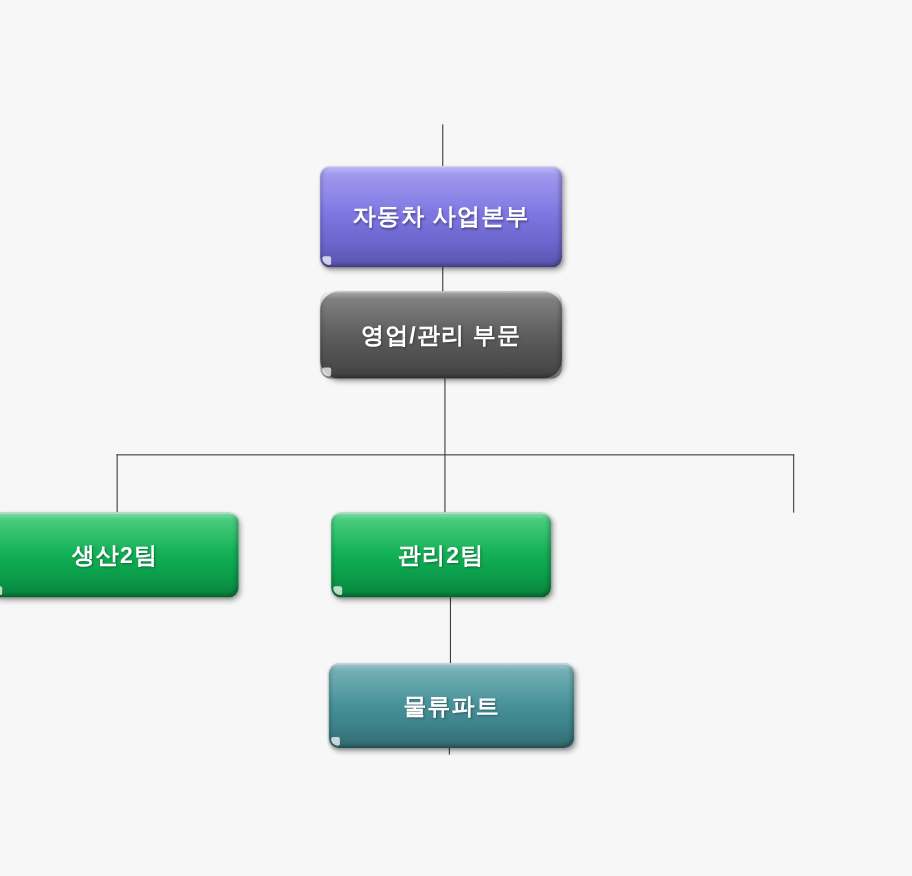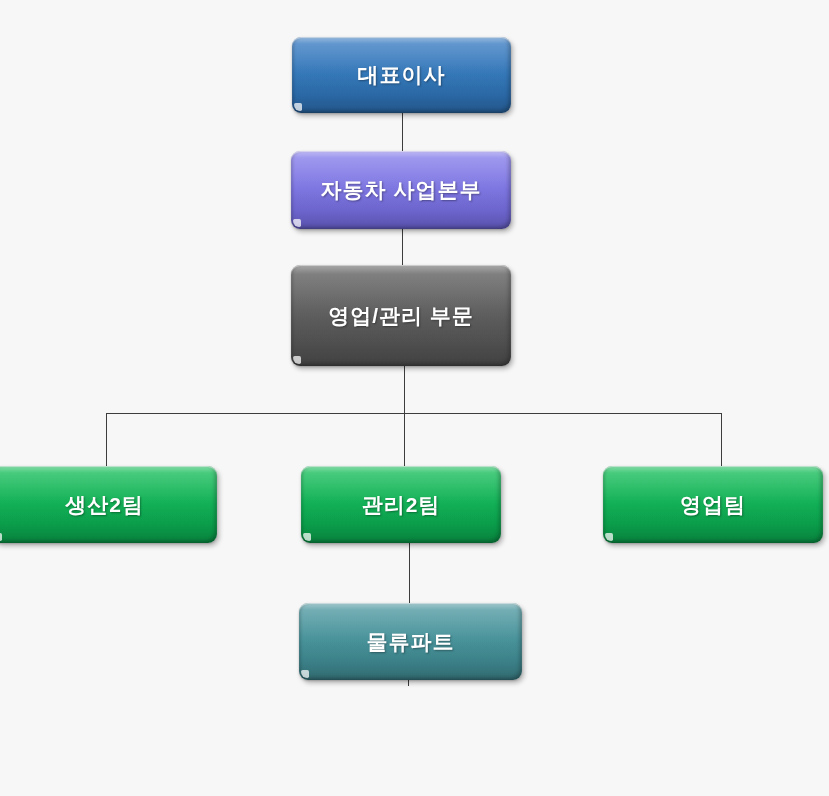--- a/index.html
+++ b/index.html
@@ -64,22 +64,22 @@
 
   
   .c-blue   { background: linear-gradient(180deg, #4d89c9 0%, #2f74b6 50%, #2a66a4 100%); }
   .c-purple { background: linear-gradient(180deg, #938bee 0%, #7a72e0 50%, #6a62cd 100%); }
   .c-gray   { background: linear-gradient(180deg, #6e6e6e 0%, #585858 55%, #4d4d4d 100%); }
   .c-green  { background: linear-gradient(180deg, #2fc66b 0%, #0cae52 50%, #0a9a49 100%); }
   .c-teal   { background: linear-gradient(180deg, #61a4ab 0%, #438f97 50%, #3a7e85 100%); }
 
   
   .n-ceo       { left: 292px; top: 37px;  width: 219px; height: 76px; }
-  .n-division  { left: 291px; top: 151px; width: 220px; height: 78px; }
-  .n-dept      { left: 291px; top: 265px; width: 220px; height: 101px; }
+  .n-division  { left: 291px; top: 151px; width: 220px; height: 92px; }
+  .n-dept      { left: 291px; top: 265px; width: 220px; height: 79px; border-radius: 17px; }
   .n-team1     { left: -8px;  top: 466px; width: 225px; height: 77px; }
   .n-team2     { left: 301px; top: 466px; width: 200px; height: 77px; }
   .n-team3     { left: 603px; top: 466px; width: 220px; height: 77px; }
   .n-logistics { left: 299px; top: 603px; width: 223px; height: 77px; justify-content: center; }
 
   
   .edge {
     position: absolute;
     background: #3d3d3d;
   }
@@ -102,39 +102,33 @@
 
   <div class="edge edge-v e-ceo-division"></div>
   <div class="edge edge-v e-division-dept"></div>
   <div class="edge edge-v e-dept-down"></div>
   <div class="edge edge-h e-rail"></div>
   <div class="edge edge-v e-drop-left"></div>
   <div class="edge edge-v e-drop-right"></div>
   <div class="edge edge-v e-team2-logi"></div>
   <div class="edge edge-v e-logi-stub"></div>
 
-  <div class="node c-blue n-ceo">
-    <span class="node-label">대표이사</span>
-  </div>
 
   <div class="node c-purple n-division">
     <span class="node-label">자동차 사업본부</span>
   </div>
 
   <div class="node c-gray n-dept">
     <span class="node-label">영업/관리 부문</span>
   </div>
 
   <div class="node c-green n-team1">
     <span class="node-label">생산2팀</span>
   </div>
   <div class="node c-green n-team2">
     <span class="node-label">관리2팀</span>
   </div>
-  <div class="node c-green n-team3">
-    <span class="node-label">영업팀</span>
-  </div>
 
   <div class="node c-teal n-logistics">
     <span class="node-label">물류파트</span>
   </div>
 
 </div>
 
 </body></html>

